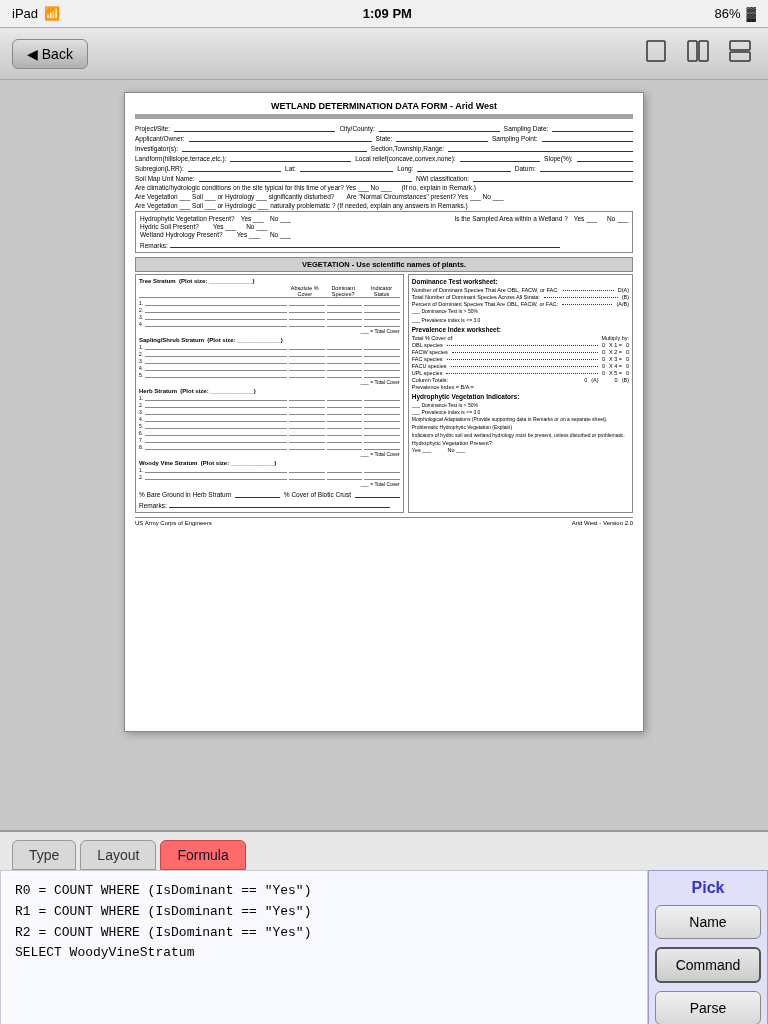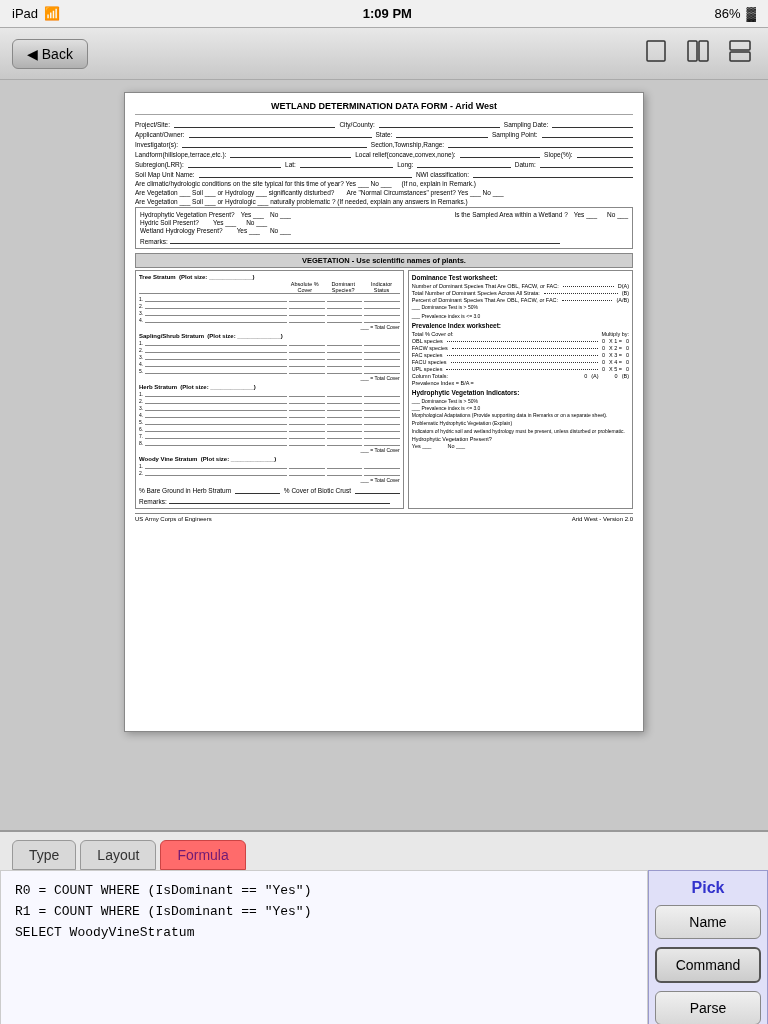--- a/index.html
+++ b/index.html
@@ -72,21 +72,21 @@
       min-height: 640px;
       padding: 8px 10px;
       font-size: 6.5px;
       font-family: Arial, sans-serif;
     }
     .form-title {
       text-align: center;
       font-size: 9px;
       font-weight: bold;
       margin-bottom: 5px;
-      border-bottom: 1px solid #a3a3a3;
+      border-bottom: 5px solid #a3a3a3;
       padding-bottom: 3px;
     }
     .form-row {
       display: flex;
       gap: 4px;
       margin-bottom: 2px;
       align-items: center;
       flex-wrap: wrap;
     }
     .form-label { white-space: nowrap; }
@@ -195,21 +195,21 @@
     .tab-btn {
       padding: 6px 16px;
       border: 1px solid #999;
       border-radius: 6px 6px 0 0;
       font-size: 14px;
       cursor: pointer;
       background: #d0d0d0;
     }
     .tab-btn.active {
       background: #ff6b6b;
-      color: #701a75;
+      color: #0f172a;
       border-color: #cc4444;
     }
     .tab-btn.inactive {
       background: #d8d8d8;
       color: #333;
     }
 
     .panel-body {
       display: flex;
       flex: 1;
@@ -660,20 +660,21 @@
   <div class="bottom-panel">
     <div class="tab-bar">
       <button class="tab-btn inactive">Type</button>
       <button class="tab-btn inactive">Layout</button>
       <button class="tab-btn active">Formula</button>
     </div>
     <div class="panel-body">
       <div class="code-area">
         <div>R0 = COUNT WHERE (IsDominant == "Yes")</div>
         <div>R1 = COUNT WHERE (IsDominant == "Yes")</div>
+        <div>R2 = COUNT WHERE (IsDominant == "Yes")</div>
         <div>SELECT WoodyVineStratum</div>
 
       </div>
       <div class="side-panel">
         <div class="pick-label">Pick</div>
         <button class="side-btn">Name</button>
         <button class="side-btn active-btn">Command</button>
         <button class="side-btn">Parse</button>
       </div>
     </div>

